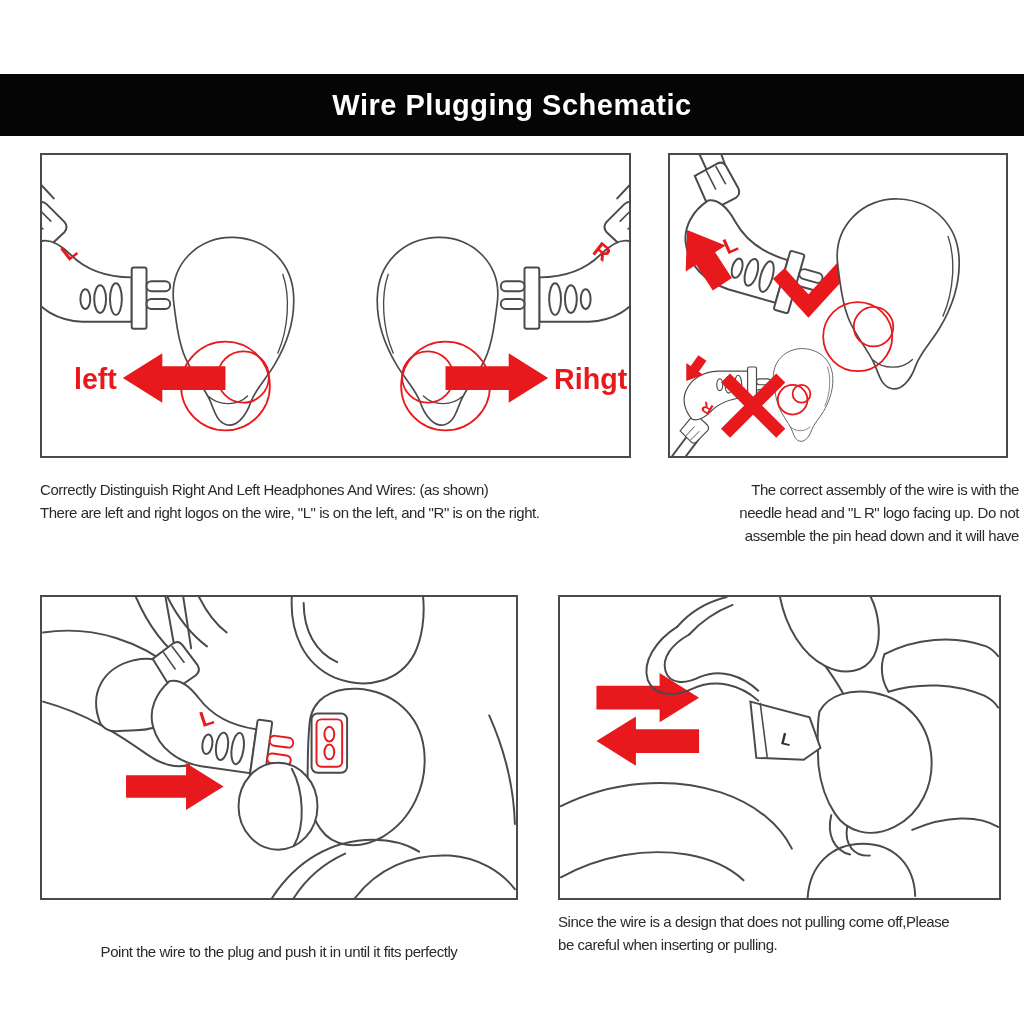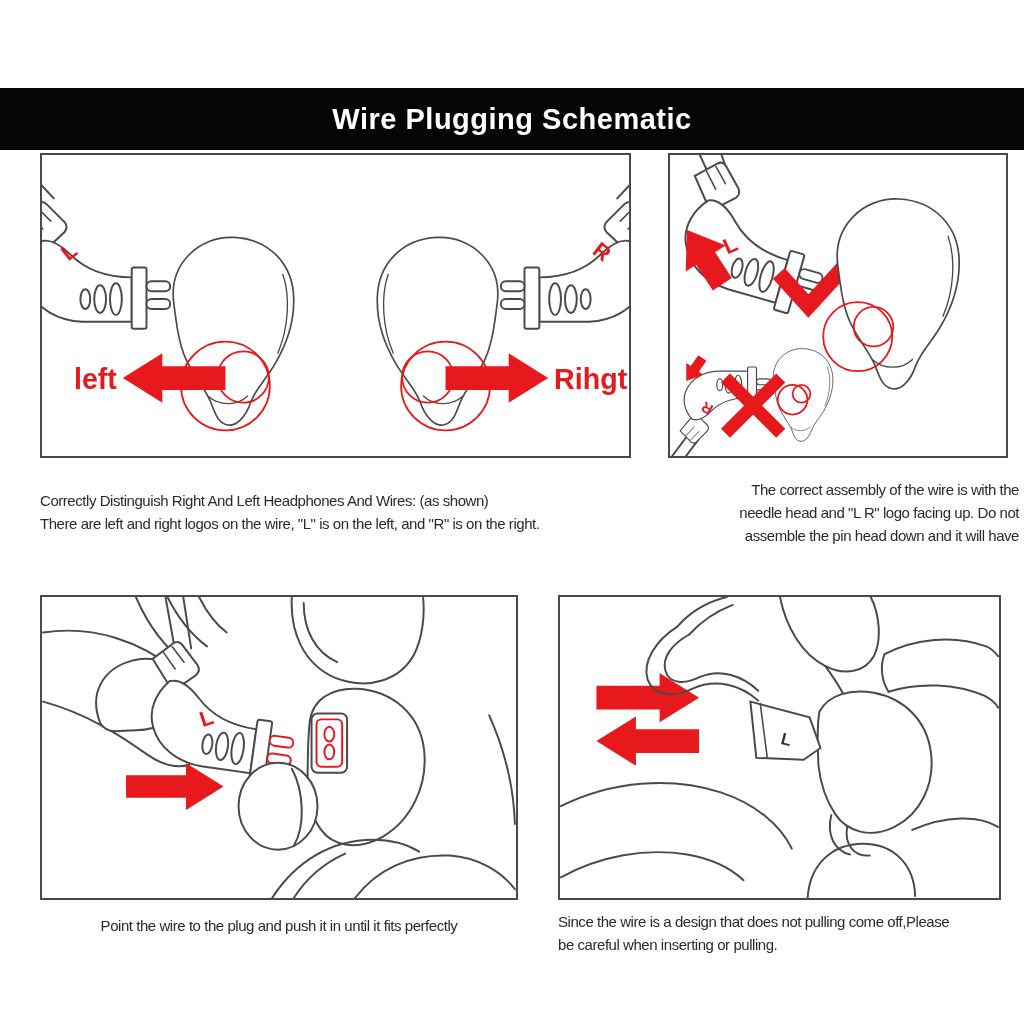--- a/index.html
+++ b/index.html
@@ -1,40 +1,40 @@
 <!DOCTYPE html>
 <html><head>
 <meta charset="utf-8">
 <style>
   html,body { margin:0; padding:0; background:#fff; }
   .page {
     position:relative; width:1024px; height:1024px; background:#ffffff;
     font-family:"Liberation Sans", sans-serif; overflow:hidden;
   }
   .banner {
-    position:absolute; left:0; top:88px; width:1024px; height:62px;
+    position:absolute; left:0; top:74px; width:1024px; height:62px;
     background:#050505; color:#fff; display:flex; align-items:center; justify-content:center;
     font-size:29px; font-weight:bold; letter-spacing:0.5px;
   }
   .panel {
     position:absolute; background:#fff; border:2px solid #4a4a4a; box-sizing:border-box;
   }
   #panel-tl { left:40px;  top:153px; width:591px; height:305px; }
   #panel-tr { left:668px; top:153px; width:340px; height:305px; }
   #panel-bl { left:40px;  top:595px; width:478px; height:305px; }
   #panel-br { left:558px; top:595px; width:443px; height:305px; }
   .panel svg { display:block; width:100%; height:100%; }
 
   .desc {
     position:absolute; font-size:15px; line-height:23px; letter-spacing:-0.45px;
     color:#2a2a2a;
   }
-  #desc-left  { left:40px;  top:489px; width:606px; }
+  #desc-left  { left:40px;  top:478px; width:606px; }
   #desc-right { left:669px; top:478px; width:350px;text-align:right; }
-  #caption-left  { left:40px;  top:914px; width:478px; text-align:center; }
+  #caption-left  { left:40px;  top:940px; width:478px; text-align:center; }
   #caption-right { left:558px; top:910px; width:455px; }
 
   
   .ln-line  { fill:none; stroke:#4a4a4a; stroke-width:2; stroke-linecap:round; }
   .ln-thin  { fill:none; stroke:#4a4a4a; stroke-width:1.6; stroke-linecap:round; }
   .fill-ln  { fill:#ffffff; stroke:#4a4a4a; stroke-width:2; }
   .pins-gray{ fill:#ffffff; stroke:#4a4a4a; stroke-width:2; }
   .pins-red { fill:#ffffff; stroke:#e8191c; stroke-width:2; }
   .red-ring { fill:none; stroke:#e8191c; stroke-width:1.8; }
   .red-fill { fill:#e8191c; stroke:none; }

